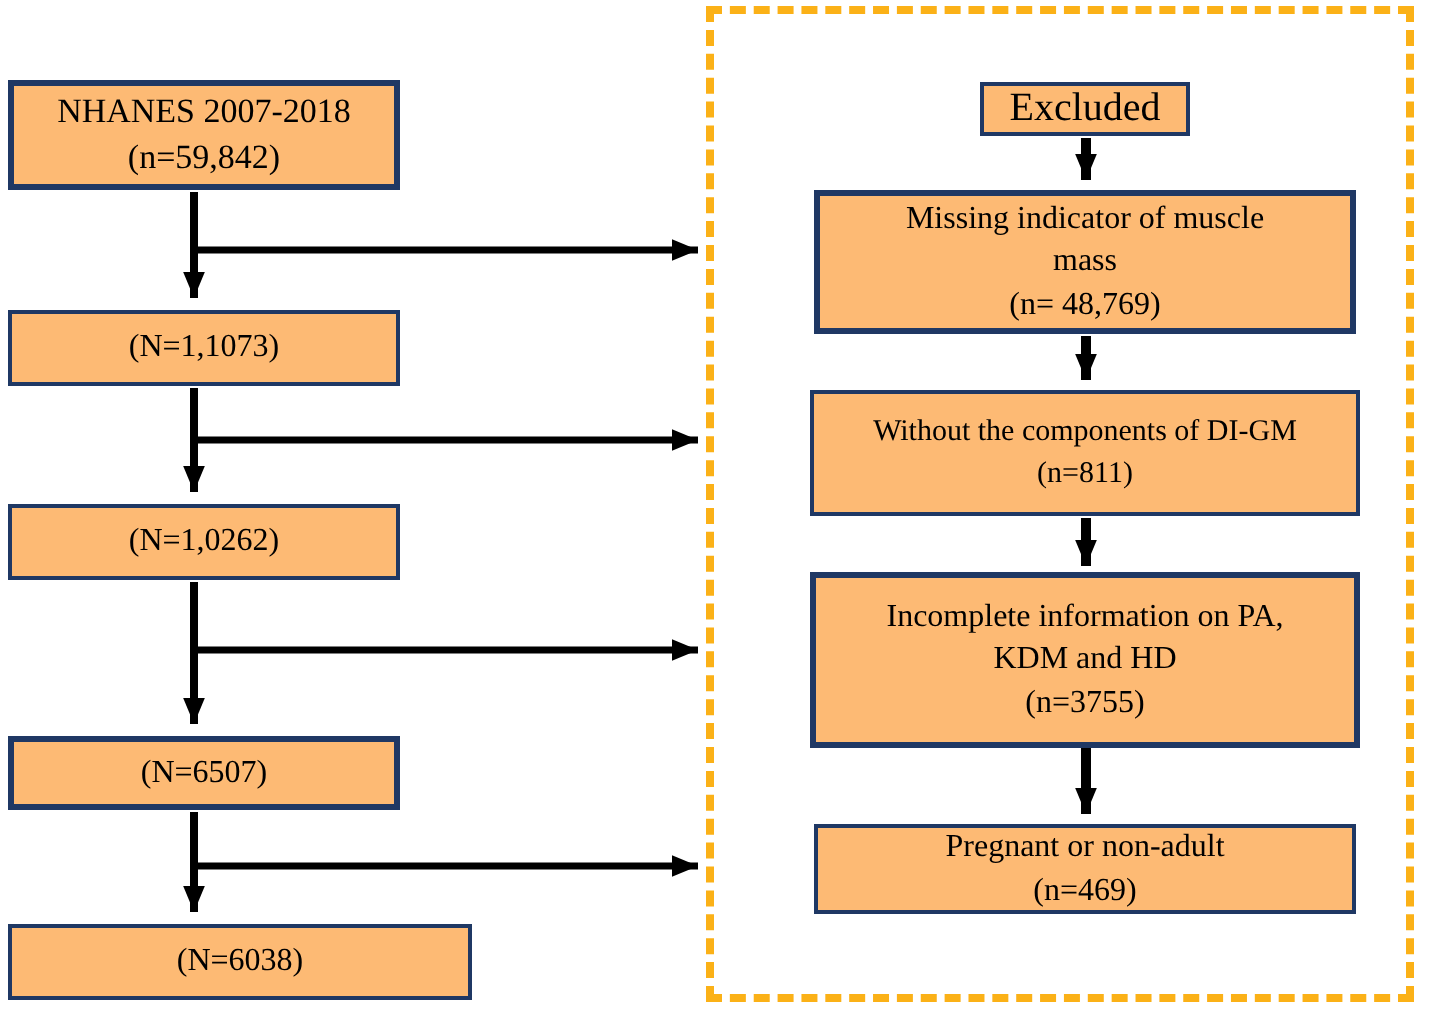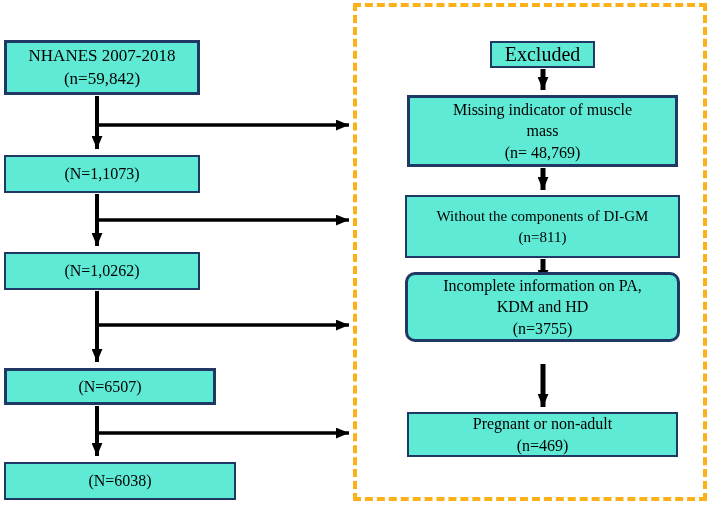--- a/index.html
+++ b/index.html
@@ -21,40 +21,40 @@
   .dashed-region {
     position: absolute;
     left: 353px; top: 3px;
     width: 346px; height: 490px;
     border: 4px dashed var(--dash-color, #fbb117);
   }
   .box {
     position: absolute;
     box-sizing: border-box;
     border: 2px solid var(--box-border, #1f3864);
-    background: #5eead4;
+    background: #fdba74;
     display: flex;
     align-items: center;
     justify-content: center;
     text-align: center;
     white-space: pre-line;
     line-height: 1.35;
     font-size: 16px;
   }
   
   .b1 { left: 4px;  top: 40px;  width: 196px; height: 55px; font-size: 17px; border-width: 3px; }
   .b2 { left: 4px;  top: 155px; width: 196px; height: 38px; }
   .b3 { left: 4px;  top: 252px; width: 196px; height: 38px; }
-  .b4 { left: 4px;  top: 368px; width: 212px; height: 37px; border-width: 3px; }
+  .b4 { left: 4px;  top: 368px; width: 196px; height: 37px; border-width: 3px; }
   .b5 { left: 4px;  top: 462px; width: 232px; height: 38px; }
   
   .excluded { left: 490px; top: 41px;  width: 105px; height: 27px; font-size: 20px; }
   .r1 { left: 407px; top: 95px;  width: 271px; height: 72px; border-width: 3px; }
   .r2 { left: 405px; top: 195px; width: 275px; height: 63px; font-size: 15px; }
-  .r3 { left: 405px; top: 272px; width: 275px; height: 70px; border-width: 3px; border-radius: 10px; }
+  .r3 { left: 405px; top: 286px; width: 275px; height: 88px; border-width: 3px; }
   .r4 { left: 407px; top: 412px; width: 271px; height: 45px; }
 </style>
 </head>
 <body>
 
 <div class="canvas">
 
   <svg class="connectors" viewBox="0 0 716 506" xmlns="http://www.w3.org/2000/svg" aria-hidden="true">
     <defs>
       <marker id="ah" viewBox="0 0 12 10" refX="12" refY="5" markerWidth="13" markerHeight="11" markerUnits="userSpaceOnUse" orient="auto">

